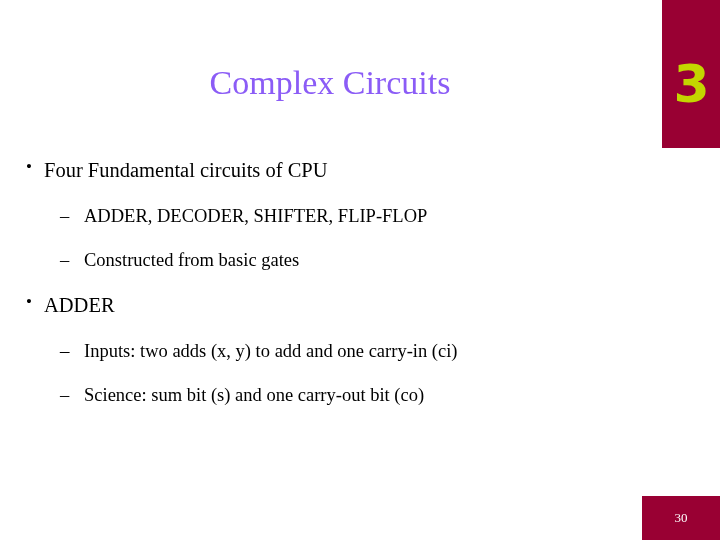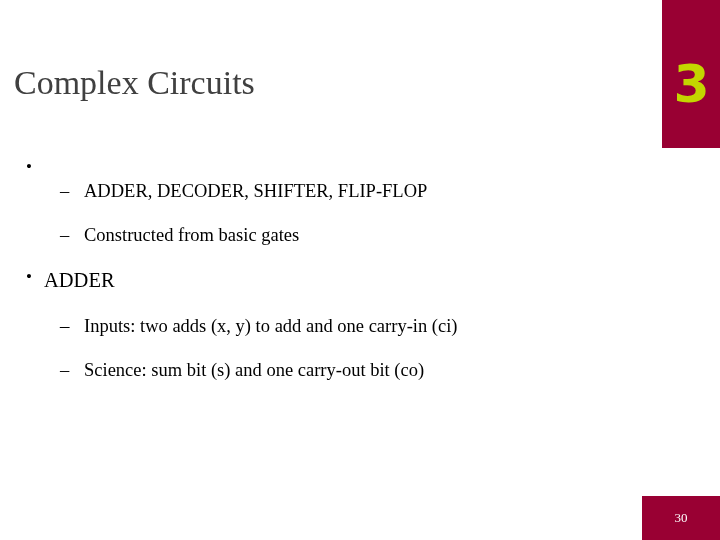--- a/index.html
+++ b/index.html
@@ -44,26 +44,26 @@
     font-family: "DejaVu Sans", sans-serif;
     font-weight: bold;
     font-size: 52px;
     line-height: 1;
     letter-spacing: -1px;
   }
 
   
   .title {
     position: absolute;
-    left: 14px;
+    left: 0;
     top: 64px;
     width: 660px;
-    text-align: left;
+    text-align: center;
     font-size: 34px;
-    color: #404040;
+    color: #8b5cf6;
     font-family: "Liberation Serif", serif;
   }
 
   
   .body {
     position: absolute;
     left: 22px;
     top: 158px;
     width: 660px;
   }
@@ -135,20 +135,21 @@
 
   <div class="corner-band"></div>
   <div class="corner-number">3</div>
 
   <div class="title">Complex Circuits</div>
 
   <div class="body">
 
     <p class="lvl1">
       <span class="bullet">•</span>
+      <span>Four Fundamental circuits of CPU</span>
     </p>
 
     <p class="lvl2 sp-top">
       <span class="dash">–</span>
       <span>ADDER, DECODER, SHIFTER, FLIP-FLOP</span>
     </p>
 
     <p class="lvl2">
       <span class="dash">–</span>
       <span>Constructed from basic gates</span>

